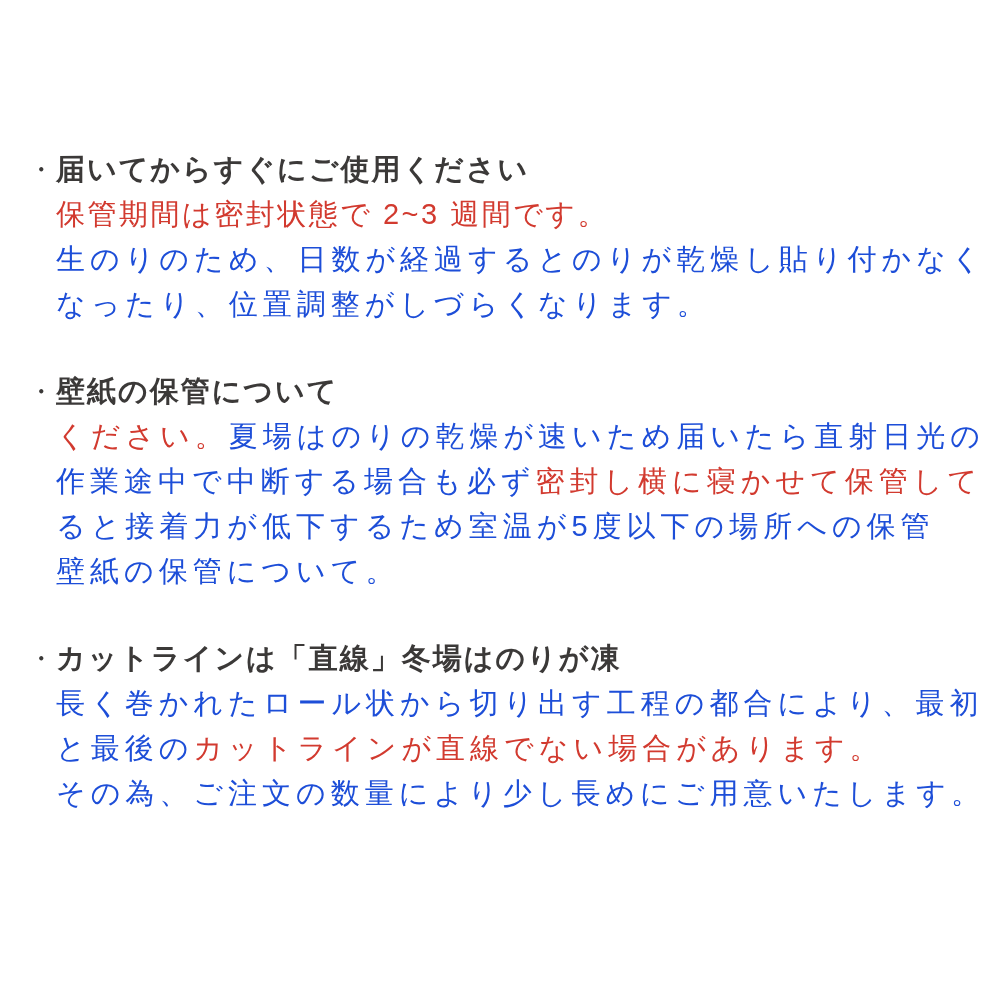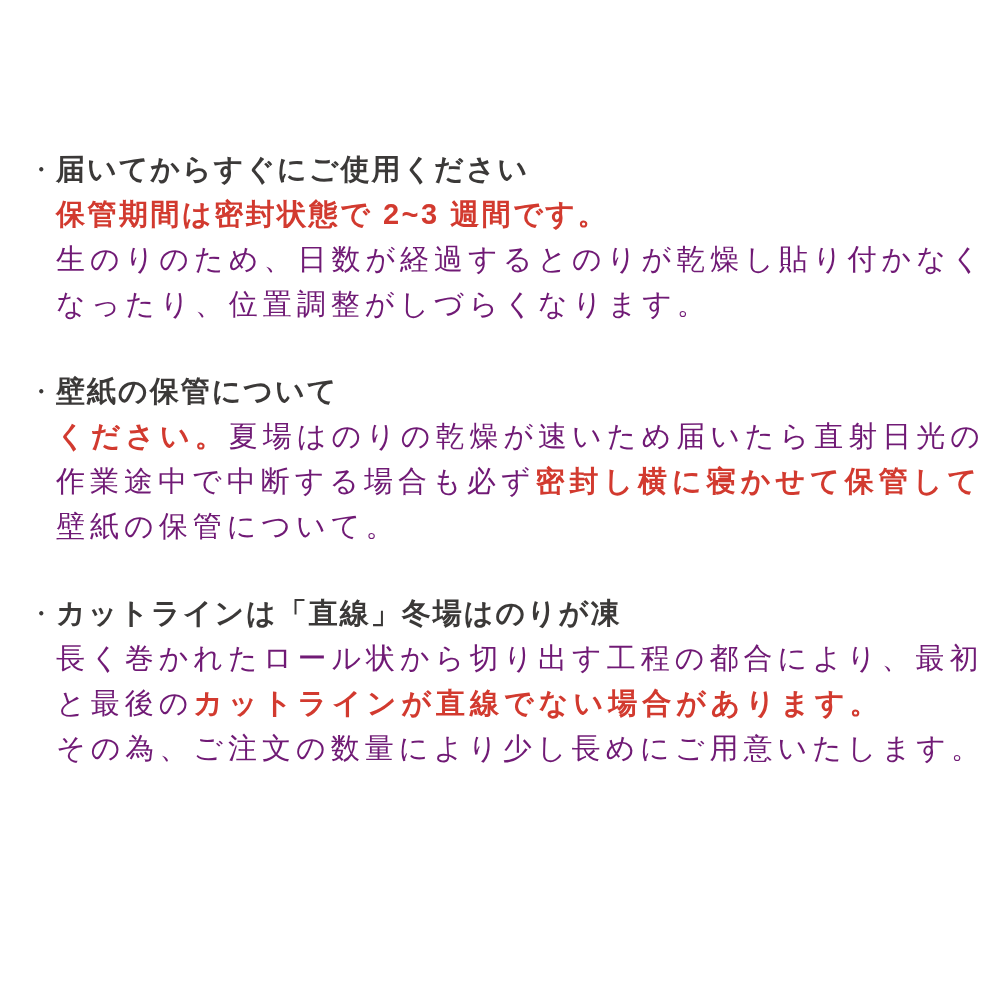--- a/index.html
+++ b/index.html
@@ -38,41 +38,42 @@
   }
   .bullet {
     position: absolute;
     left: -26px;
     top: 0;
     font-size: 22px;
     line-height: 45px;
     font-weight: 700;
     letter-spacing: 0;
   }
-  .seg { color: #701a75; }
+  .seg { color: #1d4ed8; }
   .seg.red {
     color: #d23a2f;
-    font-weight: 700;
+    font-weight: 400;
   }
 </style>
 </head>
 <body>
 
 <div class="doc">
   <div id="notes-root">
       <div class="note">
         <div class="line heading"><span class="bullet">・</span><span>届いてからすぐにご使用ください</span></div>
         <div class="line body tight"><span class="seg red">保管期間は密封状態で 2~3 週間です。</span></div>
         <div class="line body"><span class="seg">生のりのため、日数が経過するとのりが乾燥し貼り付かなく</span></div>
         <div class="line body"><span class="seg">なったり、位置調整がしづらくなります。</span></div>
       </div>
       <div class="note">
         <div class="line heading"><span class="bullet">・</span><span>壁紙の保管について</span></div>
         <div class="line body"><span class="seg red">ください。</span><span class="seg">夏場はのりの乾燥が速いため届いたら直射日光の</span></div>
         <div class="line body"><span class="seg">作業途中で中断する場合も必ず</span><span class="seg red">密封し横に寝かせて保管して</span></div>
+        <div class="line body"><span class="seg">ると接着力が低下するため室温が5度以下の場所への保管</span></div>
         <div class="line body"><span class="seg">壁紙の保管について。</span></div>
       </div>
       <div class="note">
         <div class="line heading"><span class="bullet">・</span><span>カットラインは「直線」冬場はのりが凍</span></div>
         <div class="line body"><span class="seg">長く巻かれたロール状から切り出す工程の都合により、最初</span></div>
         <div class="line body"><span class="seg">と最後の</span><span class="seg red">カットラインが直線でない場合があります。</span></div>
         <div class="line body"><span class="seg">その為、ご注文の数量により少し長めにご用意いたします。</span></div>
       </div>
     </div>
 </div>

